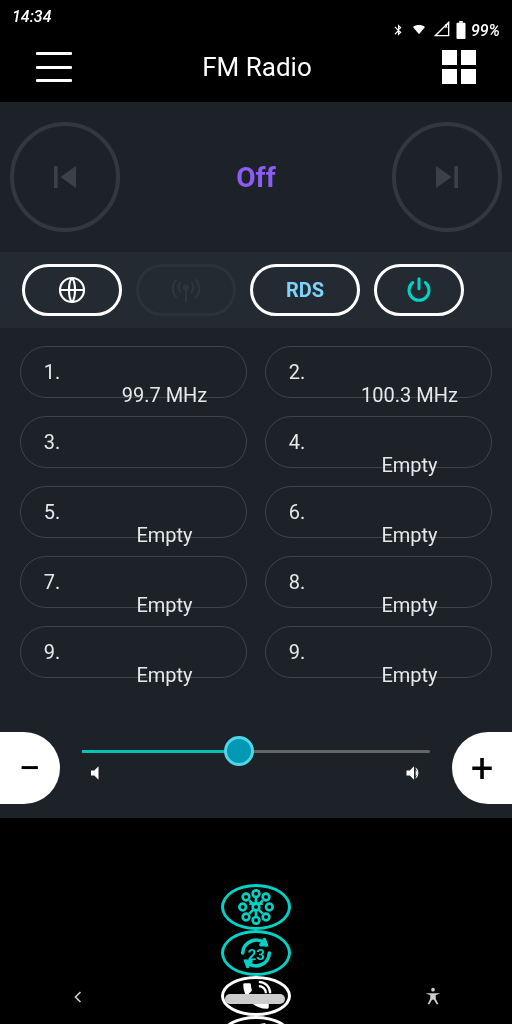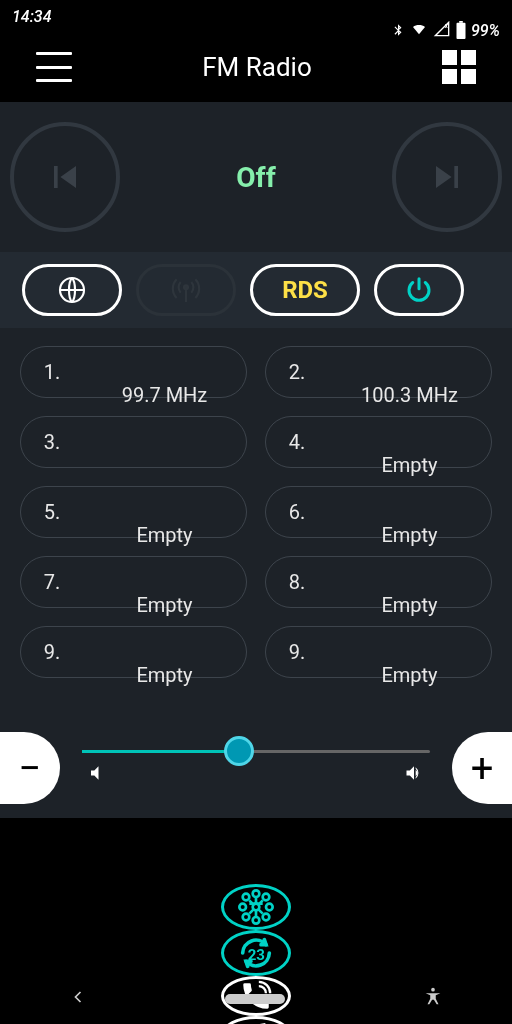--- a/index.html
+++ b/index.html
@@ -9,26 +9,26 @@
   .title-bar{height:70px;display:flex;align-items:center;justify-content:space-between;padding:0 36px;}
   .hamburger{width:36px;height:30px;display:flex;flex-direction:column;justify-content:space-between;cursor:pointer;}
   .hamburger span{height:3px;background:#fff;border-radius:1px;}
   .title{font-size:26px;font-weight:400;color:#fff;}
   .grid-icon{width:34px;height:34px;display:grid;grid-template-columns:1fr 1fr;grid-template-rows:1fr 1fr;gap:4px;cursor:pointer;}
   .grid-icon span{background:#fff;}
   .radio-area{background:#1d2228;}
   .prev-next-row{display:flex;align-items:center;justify-content:space-between;height:150px;padding:0 10px;}
   .skip-btn{width:110px;height:110px;border:4px solid #313840;border-radius:50%;display:flex;align-items:center;justify-content:center;cursor:pointer;}
   .skip-btn svg{fill:#3a4149;}
-  .off-label{font-size:28px;font-weight:700;color:#86efac;}
+  .off-label{font-size:28px;font-weight:700;color:#8b5cf6;}
   .mode-row{display:flex;align-items:center;gap:14px;padding:12px 22px;background:#232a32;}
   .pill{height:52px;border-radius:28px;display:flex;align-items:center;justify-content:center;cursor:pointer;}
   .pill.globe{width:100px;border:3px solid #fff;}
   .pill.antenna{width:100px;border:3px solid #2b3239;}
-  .pill.rds{width:110px;border:3px solid #fff;color:#fde047;font-size:24px;font-weight:700;}
+  .pill.rds{width:110px;border:3px solid #fff;color:#7dd3fc;font-size:20px;font-weight:700;}
   .pill.power{width:90px;border:3px solid #fff;}
   .presets{padding:18px 20px 10px;display:grid;grid-template-columns:1fr 1fr;gap:18px 18px;}
   .preset{height:52px;border:1.5px solid #3d444c;border-radius:28px;display:flex;align-items:center;cursor:pointer;font-size:20px;}
   .preset .num{width:62px;text-align:center;color:#e8e8e8;}
   .preset .val{flex:1;text-align:center;color:#e8e8e8;margin-top:46px;}
   .vol-row{margin-top:30px;display:flex;align-items:center;height:100px;}
   .vol-btn{width:60px;height:72px;background:#fff;display:flex;align-items:center;justify-content:center;cursor:pointer;font-size:40px;color:#000;font-weight:400;}
   .vol-minus{border-radius:0 40px 40px 0;}
   .vol-plus{border-radius:40px 0 0 40px;}
   .vol-mid{flex:1;padding:0 22px;}

